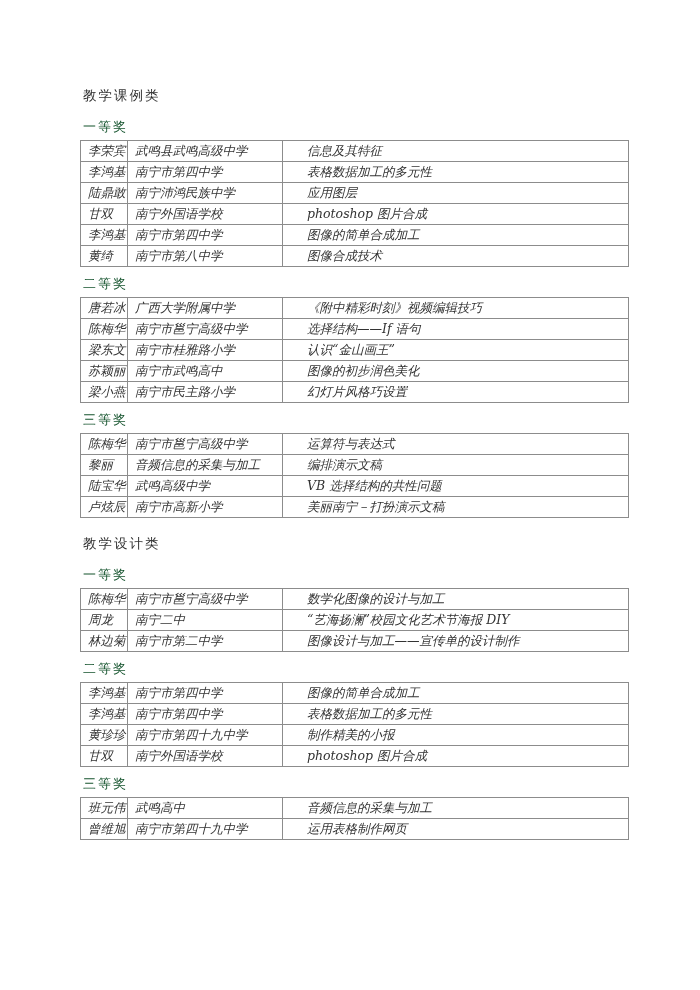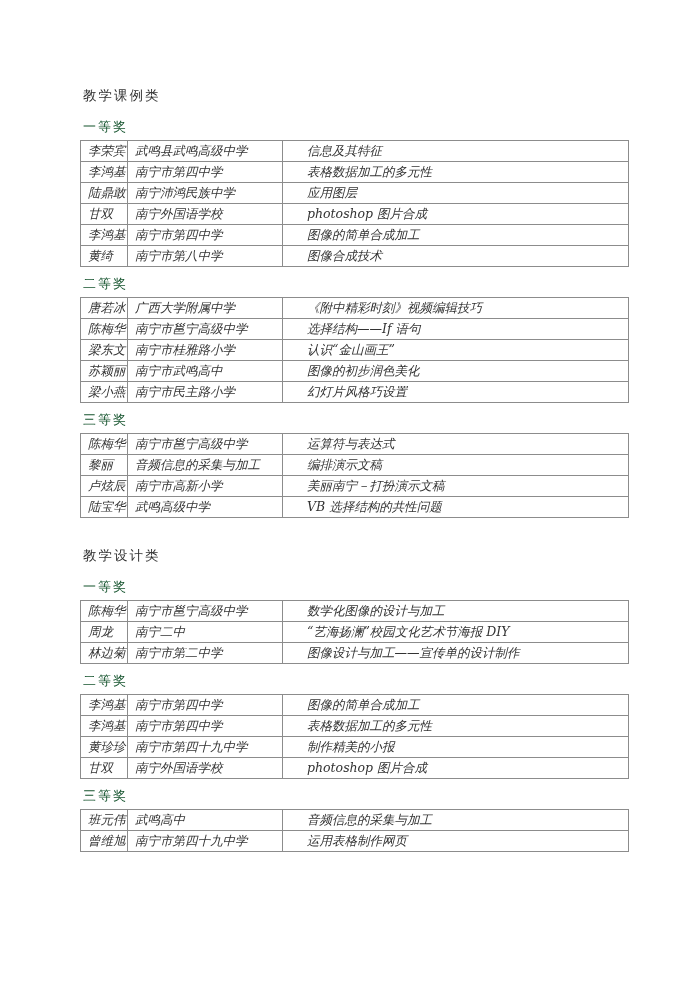--- a/index.html
+++ b/index.html
@@ -23,21 +23,21 @@
   }
   .category {
     font-size: 13.5px;
     font-weight: normal;
     letter-spacing: 2px;
     line-height: 14px;
     margin: 0 0 18px 3px;
     color: #333333;
   }
   .section + .section {
-    margin-top: 30px;
+    margin-top: 18px;
   }
   .award {
     font-size: 13px;
     font-weight: normal;
     letter-spacing: 2px;
     line-height: 14px;
     margin: 0 0 6px 3px;
     color: #14532d;
   }
   table.awards-table {
@@ -179,29 +179,29 @@
     <td class="col-work-cell">运算符与表达式</td>
   </tr>
 
   <tr>
     <td class="col-name-cell">黎丽</td>
     <td class="col-school-cell">音频信息的采集与加工</td>
     <td class="col-work-cell">编排演示文稿</td>
   </tr>
 
   <tr>
+    <td class="col-name-cell">陆宝华</td>
+    <td class="col-school-cell">武鸣高级中学</td>
+    <td class="col-work-cell">VB 选择结构的共性问题</td>
+  </tr>
+
+  <tr>
     <td class="col-name-cell">卢炫辰</td>
     <td class="col-school-cell">南宁市高新小学</td>
     <td class="col-work-cell">美丽南宁－打扮演示文稿</td>
-  </tr>
-
-  <tr>
-    <td class="col-name-cell">陆宝华</td>
-    <td class="col-school-cell">武鸣高级中学</td>
-    <td class="col-work-cell">VB 选择结构的共性问题</td>
   </tr>
 </tbody>
     </table>
   </div>
 </div>
   </section>
 
   <section class="section">
     <h2 class="category">教学设计类</h2>
     <div class="groups">

